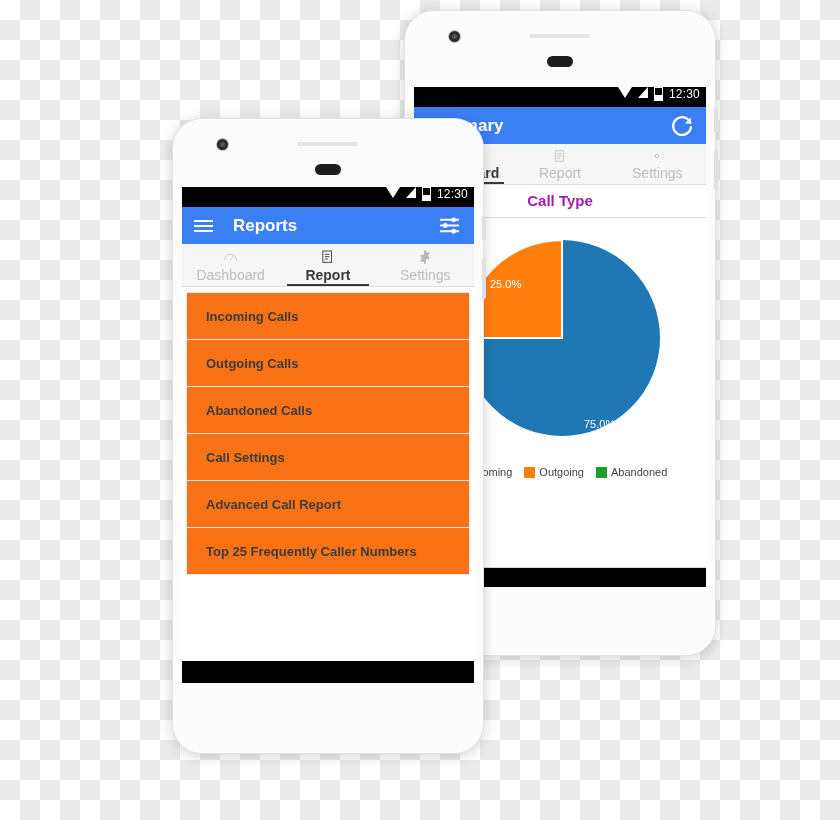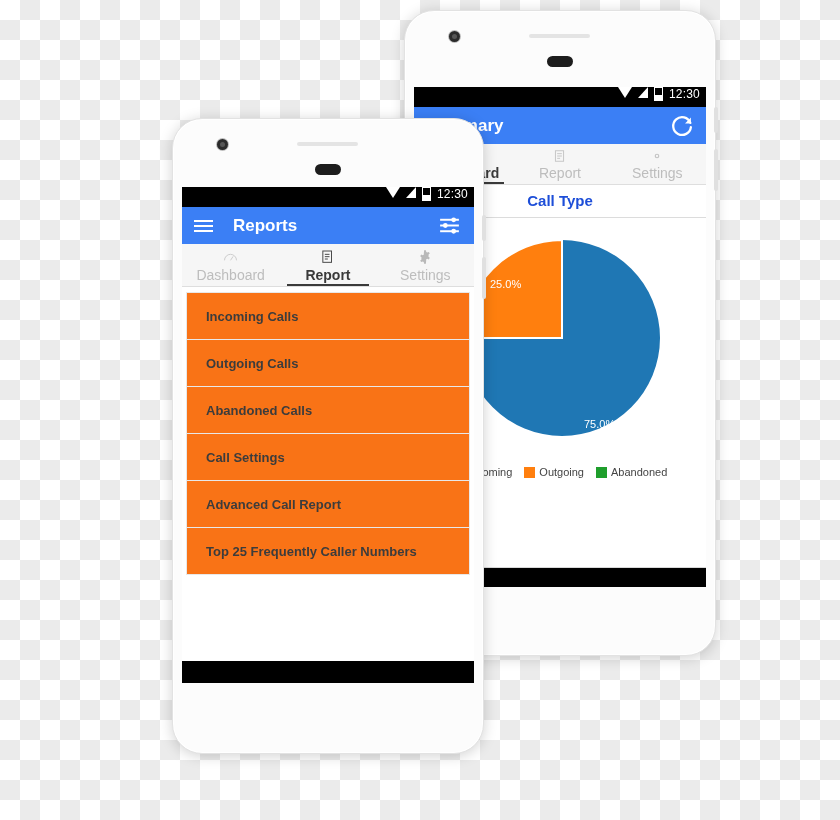--- a/index.html
+++ b/index.html
@@ -167,21 +167,21 @@
     border-right: 1px solid #e8e8e8;
     border-top: 1px solid #e8e8e8;
     margin: 5px 4px 0 4px;
   }
 
   
   .chart-title {
     text-align: center;
     font-size: 15px;
     font-weight: bold;
-    color: #1d4ed8;
+    color: #a21caf;
     padding: 7px 0 8px;
     border-bottom: 1px solid #dcdcdc;
   }
   .pie-area { position: relative; height: 242px; }
   .pie-label {
     position: absolute;
     color: #ffffff;
     font-size: 11px;
   }
   .legend {

